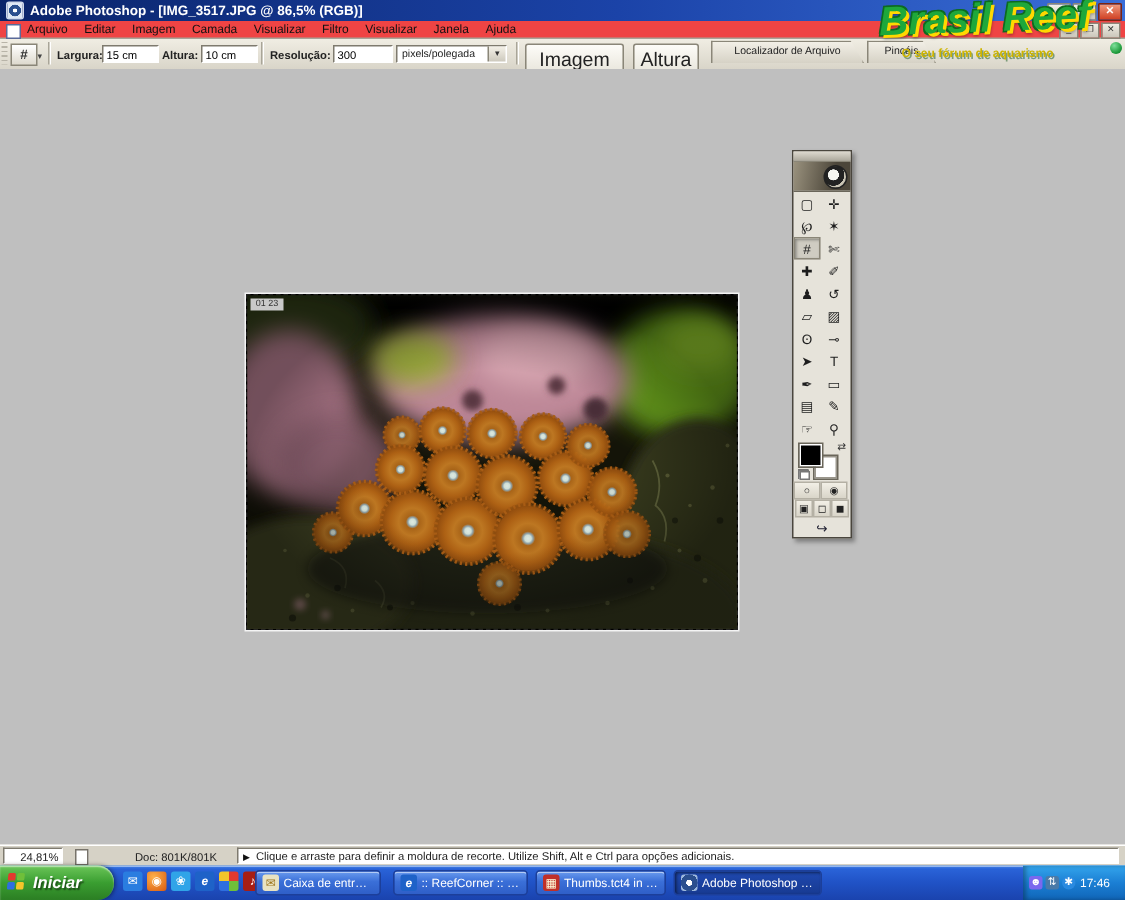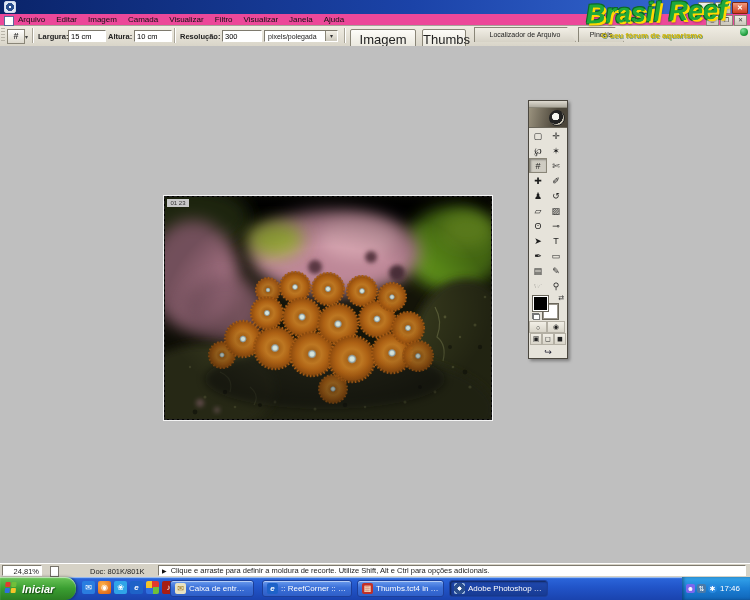--- a/index.html
+++ b/index.html
@@ -13,21 +13,21 @@
     gap:4px;padding-left:4px;box-sizing:border-box;}
   .ps-app-icon{width:10px;height:10px;border-radius:2px;flex:0 0 auto;
     background:radial-gradient(circle at 50% 50%,#fff 0 18%,#2b4f8e 20% 55%,#dfe8f4 57% 100%);
     border:1px solid #cfd8ea;}
   .win-controls{position:absolute;right:2px;top:2px;display:flex;gap:1px;}
   .win-btn{width:14px;height:10px;font-size:7px;line-height:10px;text-align:center;
     background:linear-gradient(#f4f2ea,#cac6ba);border:1px solid #8a8678;color:#333;border-radius:1px;}
   .win-btn.close{background:linear-gradient(#f09a7e,#cf3f22);color:#fff;border-color:#7e2410;}
   
   #menubar{position:absolute;left:0;top:14px;width:750px;height:12px;
-    background:#ec4899;border-bottom:1px solid #a8a498;display:flex;align-items:center;
+    background:#ef4444;border-bottom:1px solid #a8a498;display:flex;align-items:center;
     gap:11px;padding-left:18px;box-sizing:border-box;font-size:8px;color:#111;}
   .doc-icon{position:absolute;left:4px;top:2px;width:8px;height:8px;background:#fff;
     border:1px solid #5a6a9a;}
   .menu-item{cursor:default;}
   .doc-controls{position:absolute;right:3px;top:1px;display:flex;gap:1px;}
   .doc-btn{width:11px;height:9px;font-size:6px;line-height:9px;text-align:center;
     background:linear-gradient(#efece2,#cac6ba);border:1px solid #8a8678;color:#333;}
   
   #optionsbar{position:absolute;left:0;top:26px;width:750px;height:20px;
     background:linear-gradient(#f0ede3,#d9d5c9);border-bottom:1px solid #97938a;font-size:7.5px;color:#222;}
@@ -150,20 +150,21 @@
   .tray-ico:nth-of-type(3){background:#2a8ae0;border-radius:50%;}
   #tray-time{margin-left:1px;}
 </style>
 </head>
 <body>
 
 <div id="screen">
 
   <div id="titlebar">
     <span class="ps-app-icon"></span>
+    <span>Adobe Photoshop - [IMG_3517.JPG @ 86,5% (RGB)]</span>
     <span class="win-controls">
       <span class="win-btn">_</span>
       <span class="win-btn">❐</span>
       <span class="win-btn close">✕</span>
     </span>
   </div>
 
   <div id="menubar">
     <span class="doc-icon"></span>
     <span class="menu-item">Arquivo</span>
@@ -193,21 +194,21 @@
     <input class="opt-field" style="left: 134px; width: 32px;" value="10 cm">
     <span class="vsep" style="left:174px"></span>
     <span class="opt-label" style="left:180px">Resolução:</span>
     <input class="opt-field" style="left: 222px; width: 34px;" value="300">
     <div class="opt-select" style="left:264px;width:74px">
       <span>pixels/polegada</span>
       <span class="sel-arrow">▾</span>
     </div>
     <span class="vsep" style="left:344px"></span>
     <span class="opt-btn" style="left:350px;width:66px">Imagem Frontal</span>
-    <span class="opt-btn" style="left:422px;width:44px">Thumbs</span>
+    <span class="opt-btn" style="left:422px;width:44px">Altura</span>
     <span class="ptab" style="left:474px;width:102px">Localizador de Arquivo</span>
     <span class="ptab" style="left:578px;width:46px">Pincéis</span>
   </div>
 
   <div id="wm-title">Brasil Reef</div>
   <div id="wm-sub">O seu fórum de aquarismo</div>
   <div class="green-dot"></div>
 
   <div id="workspace">
 

